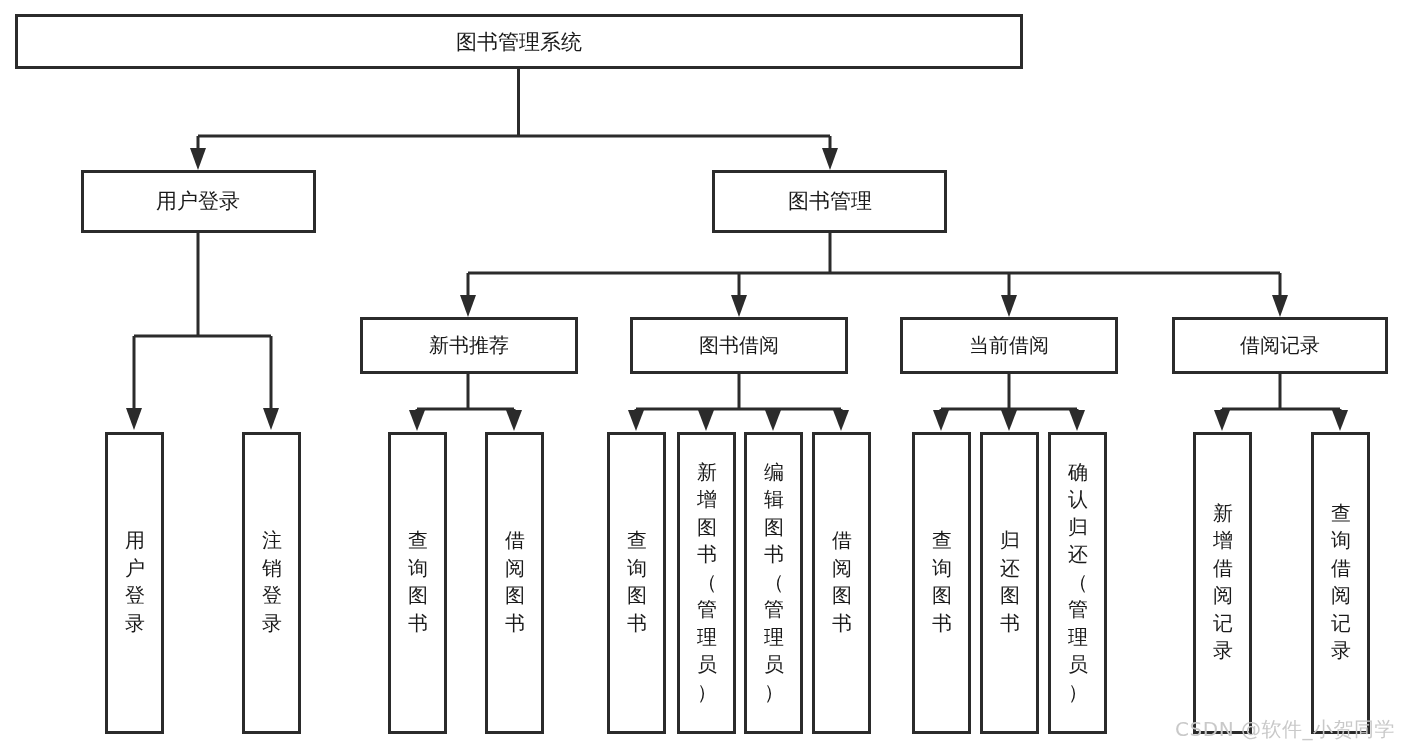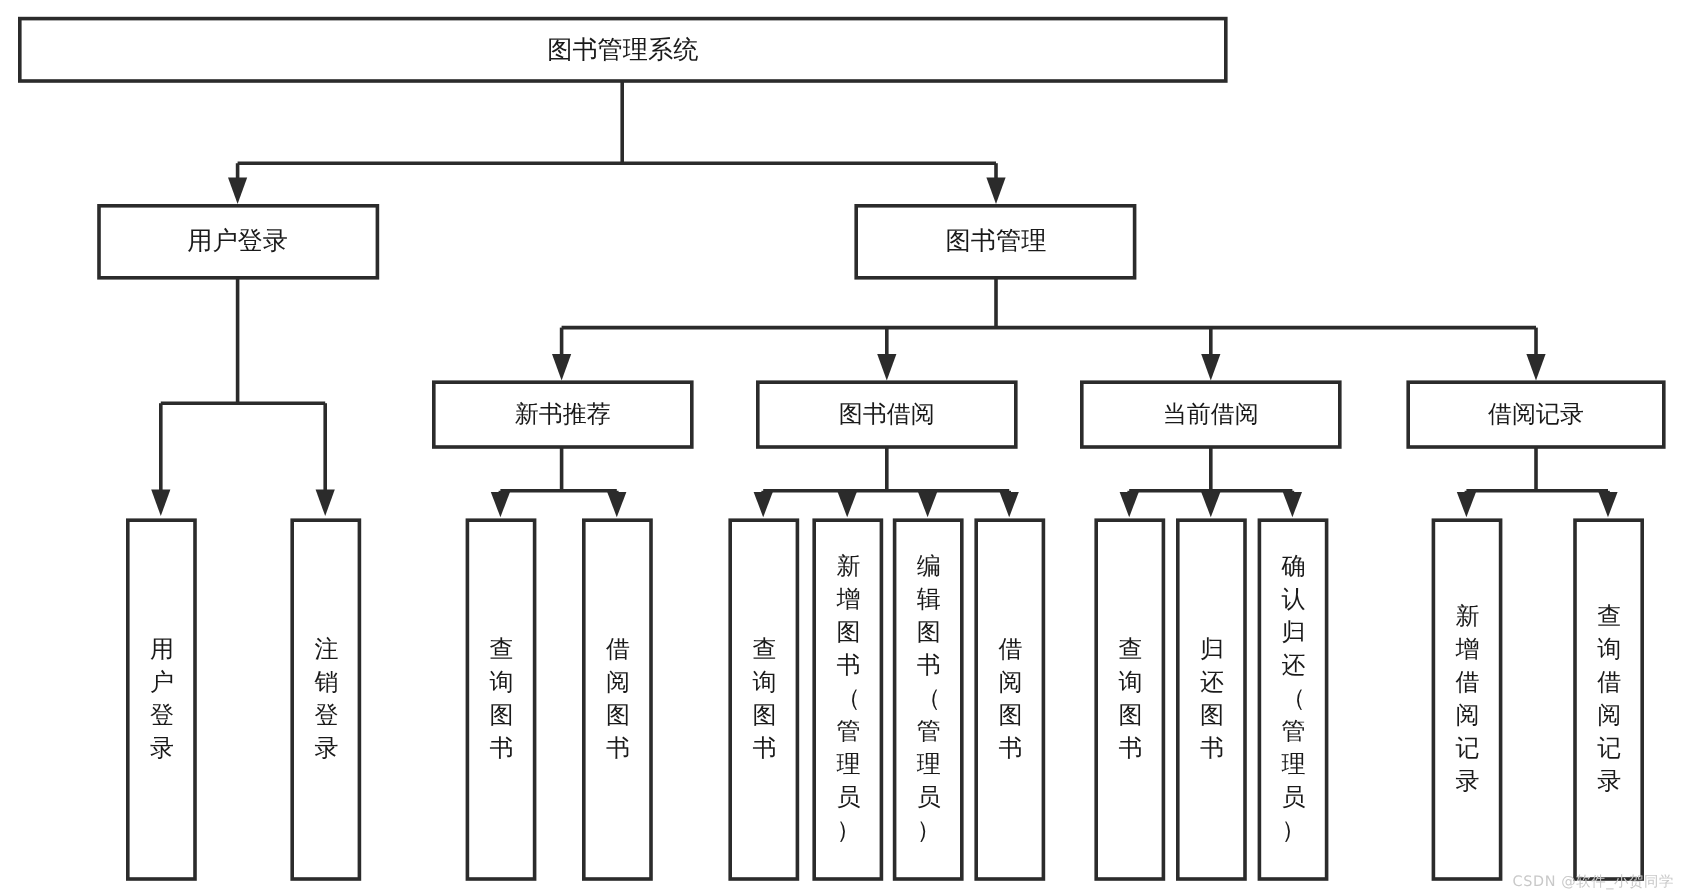--- a/index.html
+++ b/index.html
@@ -56,21 +56,21 @@
   .arrow-head {
     fill: #2b2b2b;
     stroke: none;
   }
   .watermark {
     position: absolute;
     right: 10px;
     bottom: 4px;
     color: #c9c9c9;
     font-family: "DejaVu Sans", "Liberation Sans", sans-serif;
-    font-size: 12px;
+    font-size: 20px;
     letter-spacing: 0.5px;
     white-space: nowrap;
     user-select: none;
   }
 </style>
 </head>
 <body>
 
 <div id="canvas">
 

